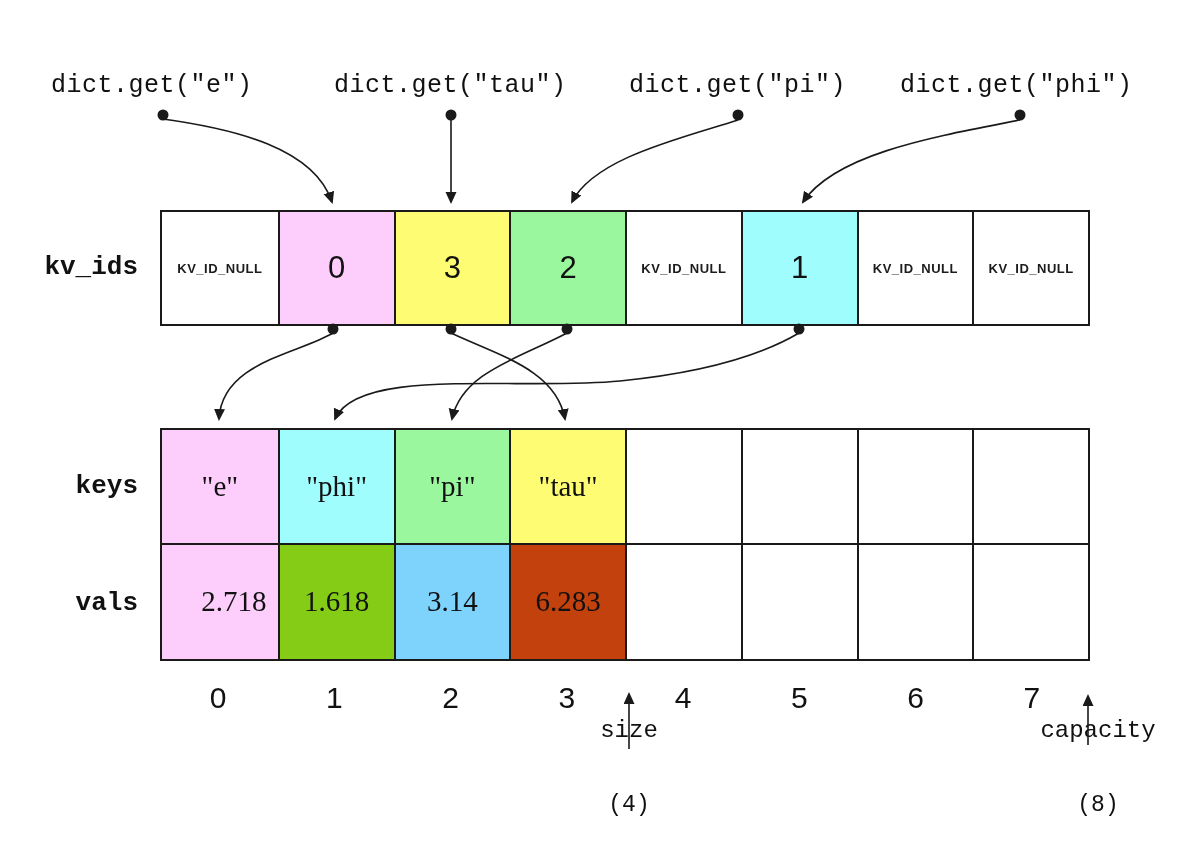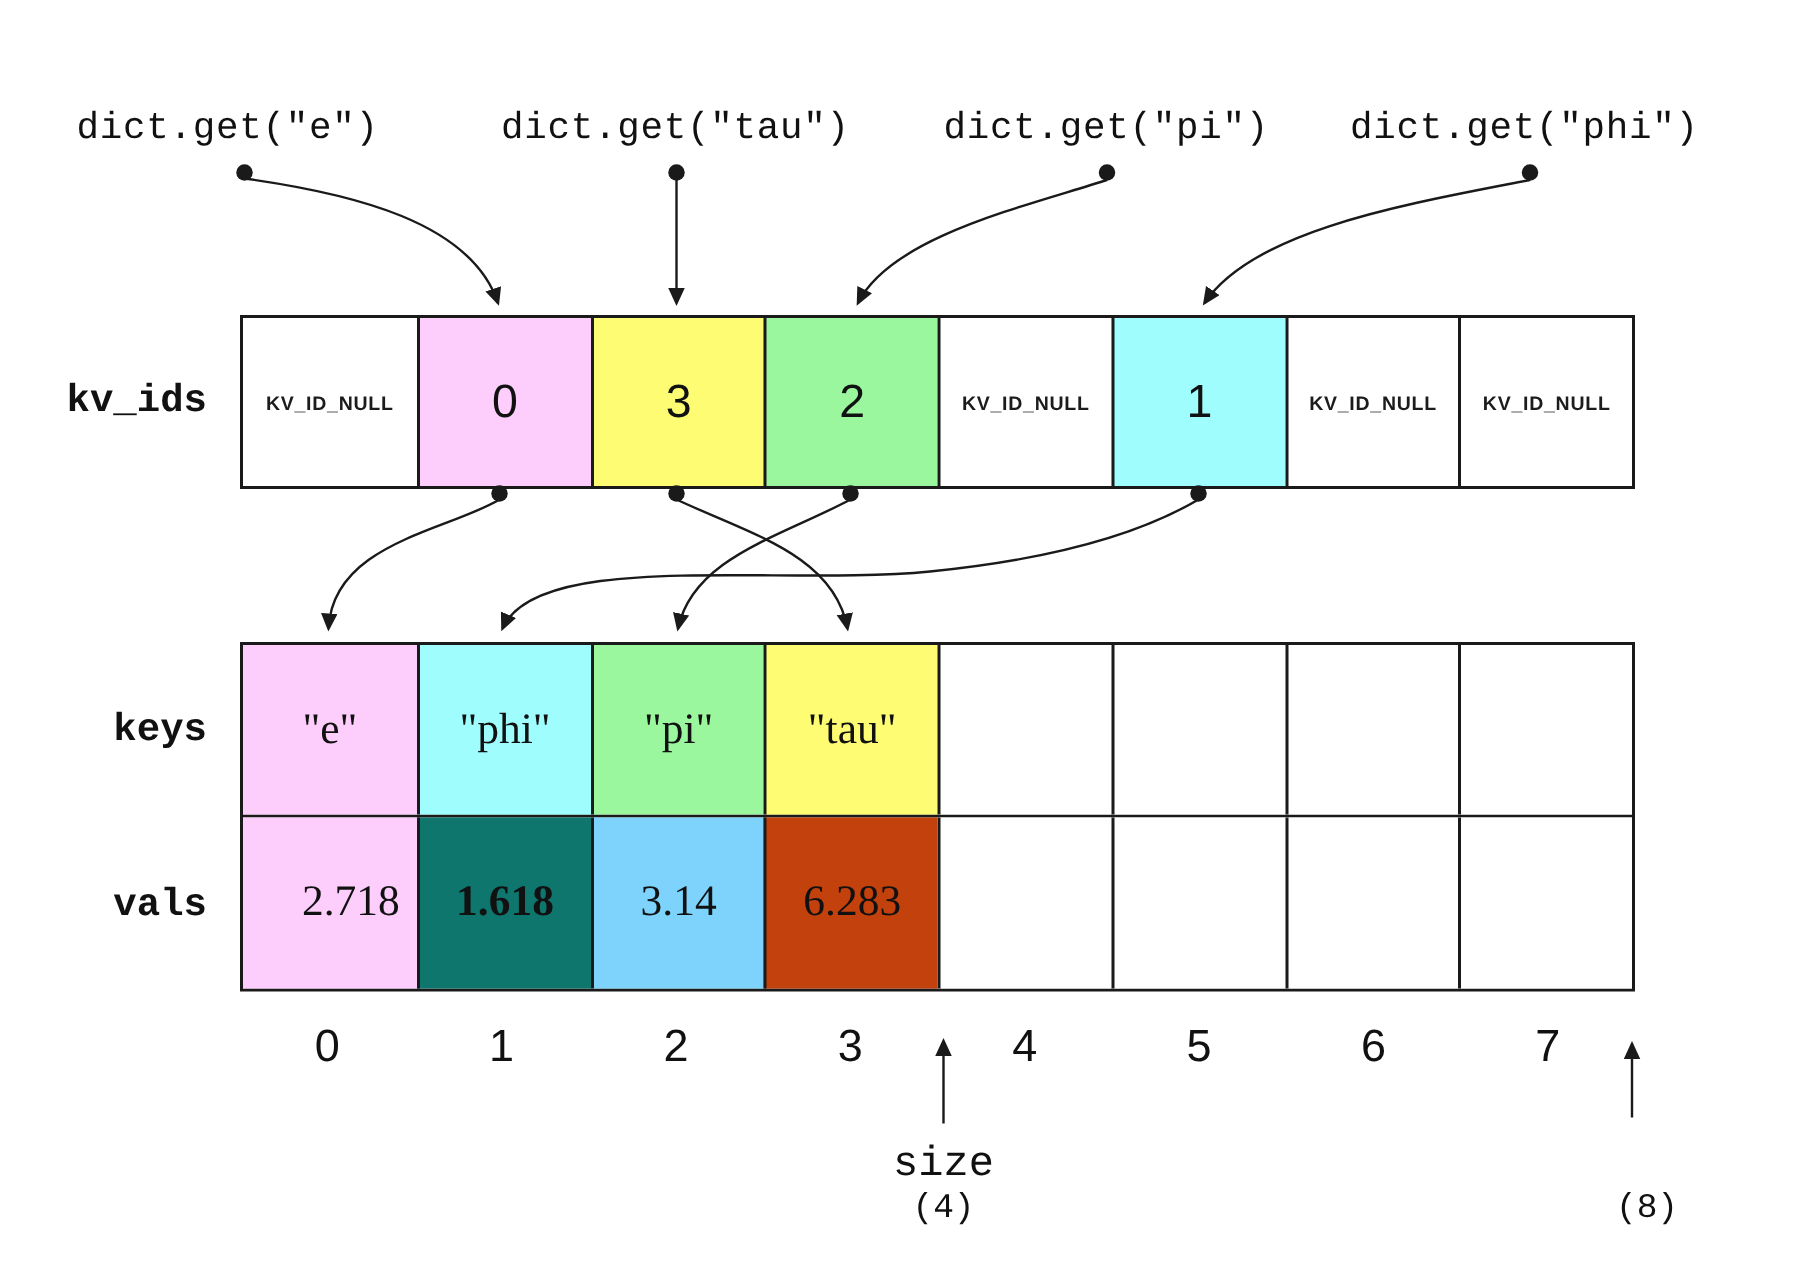--- a/index.html
+++ b/index.html
@@ -32,21 +32,21 @@
   .id-num{font-family:"Liberation Sans",sans-serif;font-size:31px;color:#111;}
   .serif-text{font-family:"Liberation Serif","DejaVu Serif",serif;font-size:29px;color:#111;}
 
   .indices{position:absolute;left:160px;top:681px;width:930px;height:34px;
            display:grid;grid-template-columns:repeat(8,1fr);}
   .idx{display:flex;align-items:center;justify-content:center;
        font-family:"Liberation Sans",sans-serif;font-size:30px;color:#111;}
 
   .anno{position:absolute;width:160px;text-align:center;
         font-family:"Liberation Mono","DejaVu Sans Mono",monospace;color:#111;}
-  .anno-label{top:761px;font-size:28px;}
+  .anno-label{top:717px;font-size:24px;}
   .anno-value{top:792px;font-size:23px;}
   .size-x{left:549px;}
   .cap-x{left:1018px;}
 </style>
 </head>
 <body>
 
 <div class="canvas">
 
   <div class="qlabel" style="left:51px">dict.get("e")</div>
@@ -111,21 +111,21 @@
           <span class="serif-text"></span>
         </div>
       <div class="cell" style="background-color: rgb(255, 255, 255);">
           <span class="serif-text"></span>
         </div>
     </div>
     <div class="krow grid-row">
       <div class="cell" style="background-color: rgb(253, 205, 251); padding-left: 28px;">
           <span class="serif-text">2.718</span>
         </div>
-      <div class="cell" style="background-color: #0f766e; font-weight: bold;">
+      <div class="cell" style="background-color: #84cc16;">
           <span class="serif-text">1.618</span>
         </div>
       <div class="cell" style="background-color: #7dd3fc;">
           <span class="serif-text">3.14</span>
         </div>
       <div class="cell" style="background-color: #c2410c;">
           <span class="serif-text">6.283</span>
         </div>
       <div class="cell" style="background-color: rgb(255, 255, 255);">
           <span class="serif-text"></span>
@@ -148,20 +148,21 @@
     <div class="idx">2</div>
     <div class="idx">3</div>
     <div class="idx">4</div>
     <div class="idx">5</div>
     <div class="idx">6</div>
     <div class="idx">7</div>
   </div>
 
   <div class="anno anno-label size-x">size</div>
   <div class="anno anno-value size-x">(4)</div>
+  <div class="anno anno-label cap-x">capacity</div>
   <div class="anno anno-value cap-x">(8)</div>
 
   <svg class="overlay" viewBox="0 0 1200 847" xmlns="http://www.w3.org/2000/svg">
     <defs>
       <marker id="ah" markerUnits="userSpaceOnUse" markerWidth="16" markerHeight="14" refX="10" refY="5.5" orient="auto">
         <path d="M0,0 L12,5.5 L0,11 z" fill="#1a1a1a"></path>
       </marker>
     </defs>
     <g fill="none" stroke="#1a1a1a" stroke-width="1.6">
 

